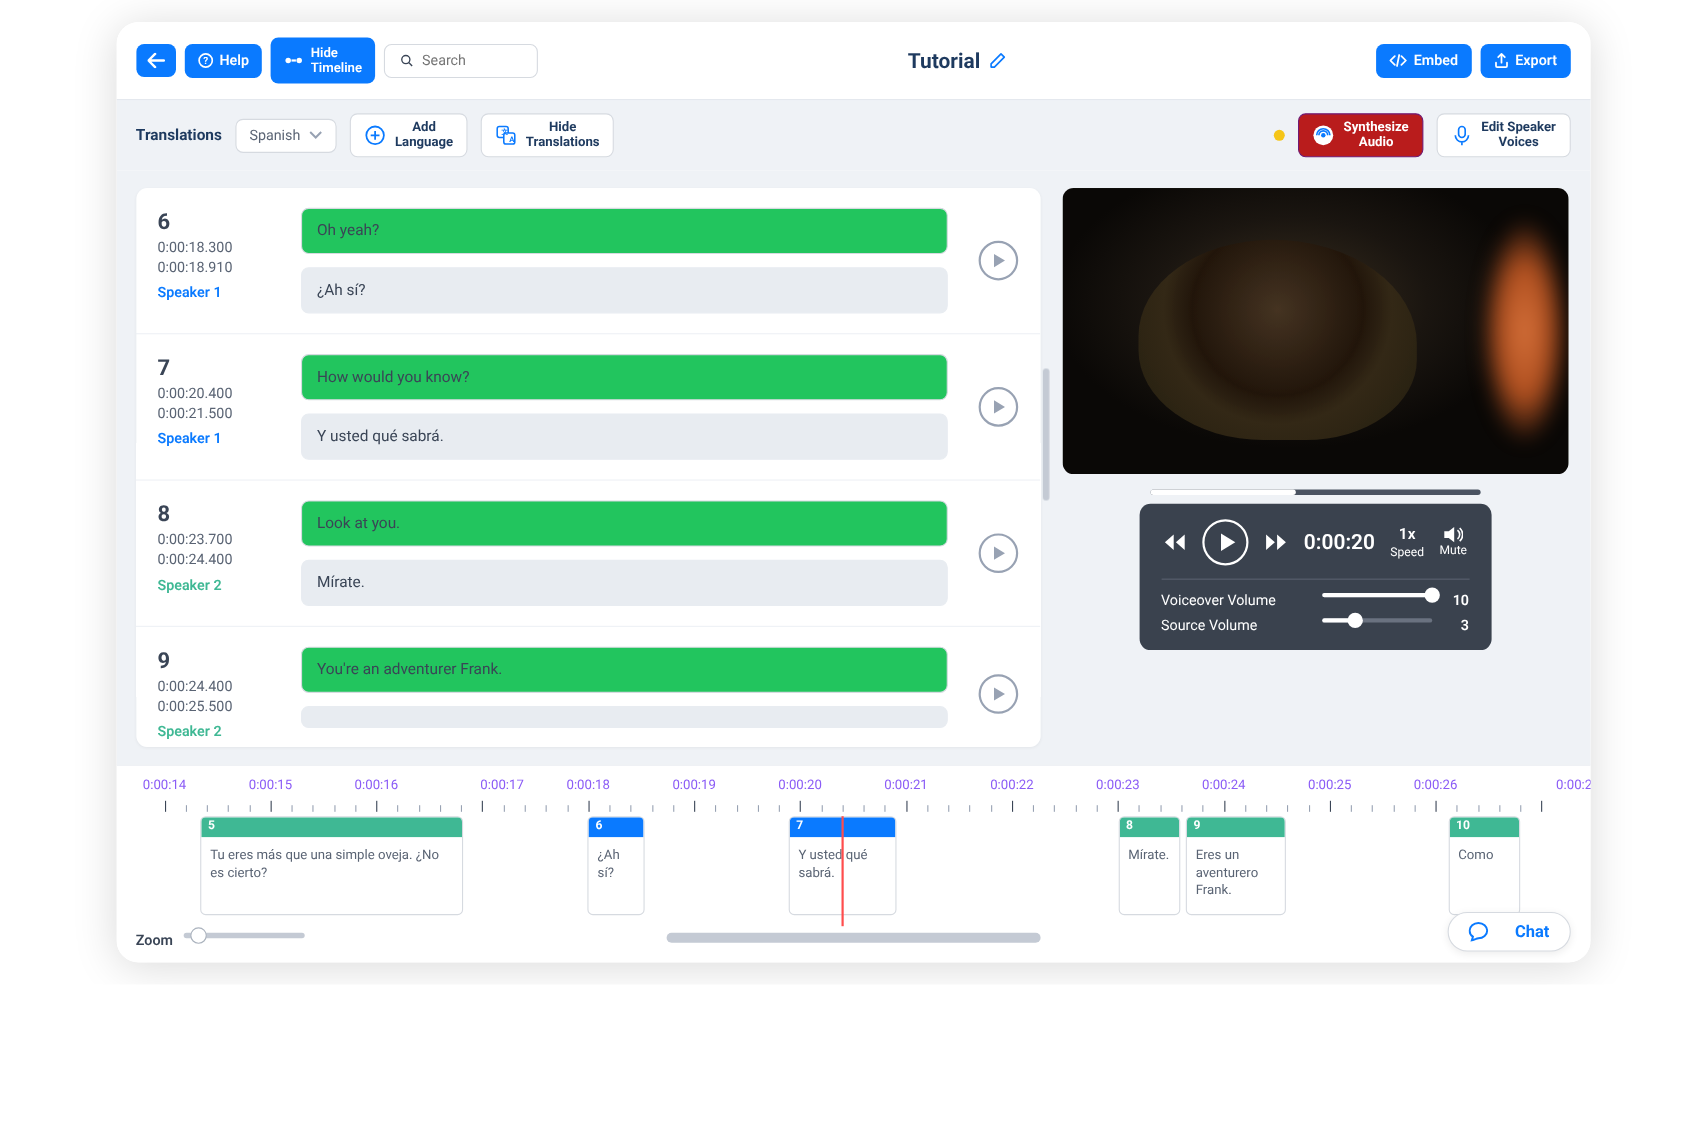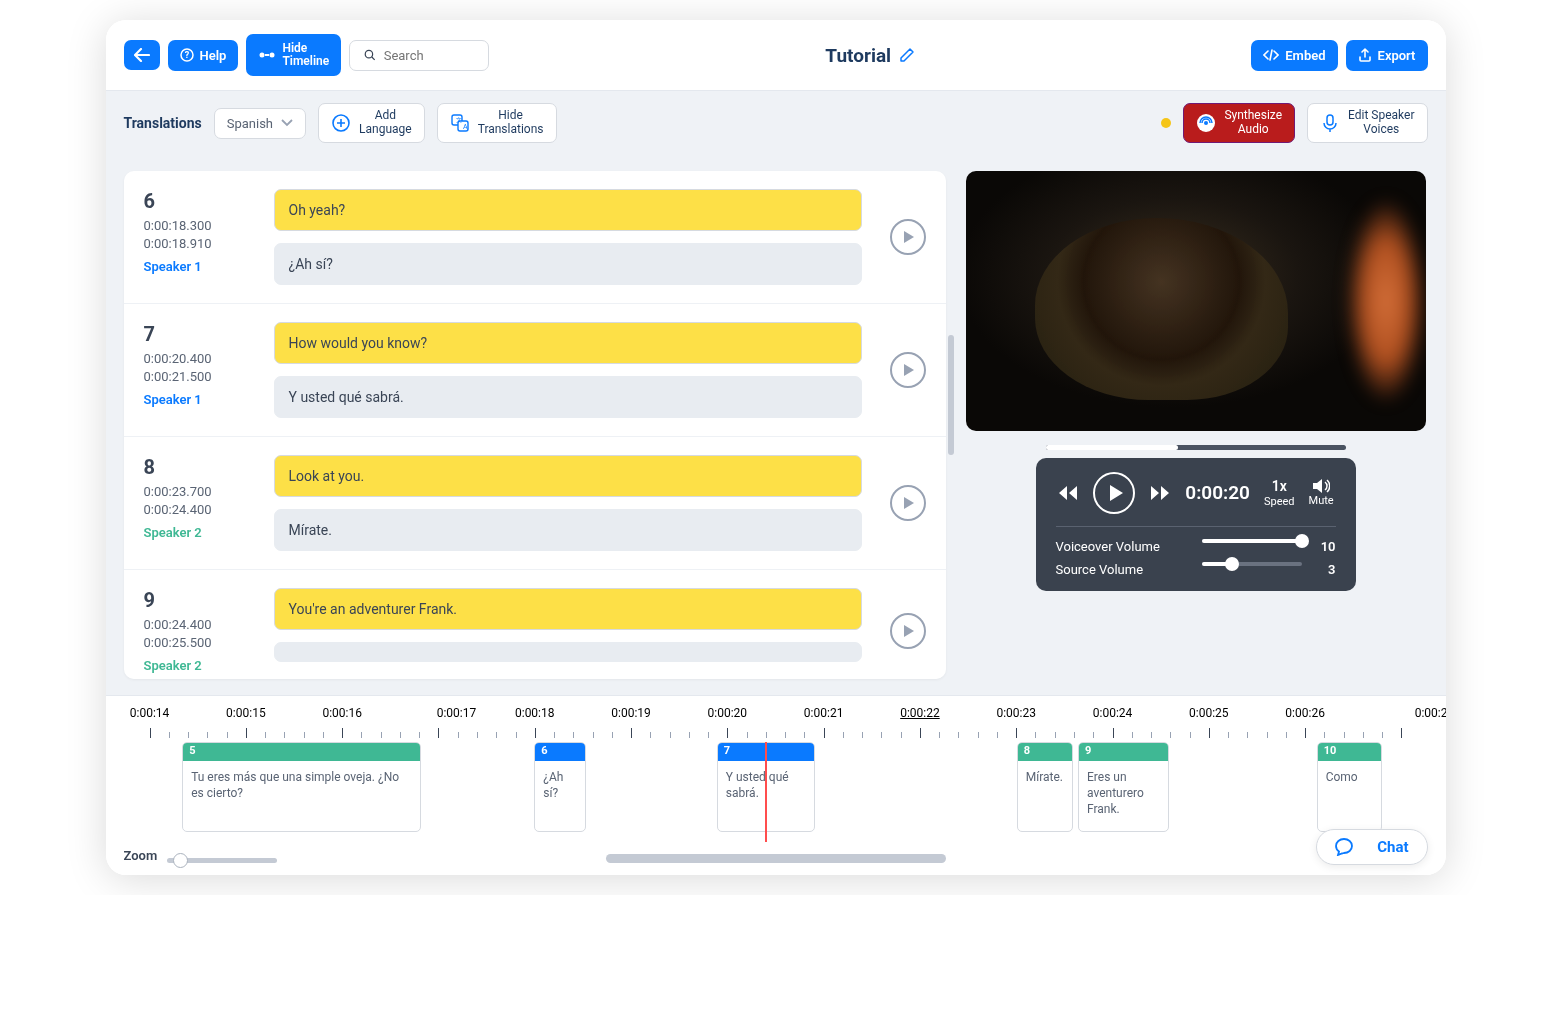--- a/index.html
+++ b/index.html
@@ -8,37 +8,37 @@
 .topbar{display:flex;align-items:center;padding:14px 18px;gap:8px;background:#fff}
 .btn{display:inline-flex;align-items:center;gap:6px;border:none;border-radius:7px;padding:8px 12px;font-size:13px;font-weight:600;cursor:pointer;white-space:nowrap}
 .btn-blue{background:#0a7aff;color:#fff}
 .topbar-title{flex:1;text-align:center;font-size:19px;font-weight:700;color:#1e3a5f;display:flex;align-items:center;justify-content:center;gap:8px}
 .edit-icon{color:#0a7aff;cursor:pointer}
 .search-box{display:flex;align-items:center;gap:8px;border:1px solid #d6dae0;border-radius:7px;padding:7px 14px;background:#fff;width:140px}
 .search-box input{border:none;outline:none;font-size:13px;width:100%}
 .toolbar{display:flex;align-items:center;padding:12px 18px;gap:12px;background:#eff2f6;border-top:1px solid #e4e8ee}
 .toolbar-label{font-weight:700;color:#1e3a5f;font-size:14px}
 .select{display:flex;align-items:center;gap:8px;border:1px solid #d6dae0;border-radius:7px;padding:7px 12px;background:#fff;font-size:13px;color:#5a6474;cursor:pointer}
-.btn-tool{display:flex;align-items:center;gap:8px;border:1px solid #d6dae0;border-radius:7px;padding:5px 12px;background:#fff;cursor:pointer;font-size:12px;font-weight:400;color:#1e3a5f;line-height:1.15}
+.btn-tool{display:flex;align-items:center;gap:8px;border:1px solid #d6dae0;border-radius:7px;padding:5px 12px;background:#fff;cursor:pointer;font-size:12px;font-weight:700;color:#1e3a5f;line-height:1.15}
 .btn-tool .icon{color:#0a7aff;font-size:18px}
 .btn-synth{background:#b91c1c;color:#fff;border:1px solid #701a75}
 .btn-synth .icon{color:#fff}
 .dot-yellow{width:10px;height:10px;border-radius:50%;background:#f5c518;margin-left:auto}
 .main{display:flex;background:#eff2f6;height:540px}
 .editor{flex:1;padding:16px 10px 16px 18px;overflow:hidden;position:relative}
 .editor-scroll{background:#fff;border-radius:10px;height:100%;overflow-y:auto;padding:0;box-shadow:0 1px 3px rgba(0,0,0,.05)}
 .seg{display:flex;padding:18px 20px;border-bottom:1px solid #eef1f5;gap:20px;align-items:flex-start}
 .seg-meta{width:110px;flex-shrink:0}
 .seg-num{font-size:20px;font-weight:700;color:#3a4556}
 .seg-time{font-size:13px;color:#5a6474;margin-top:4px;line-height:1.4}
 .seg-spk{font-size:13px;font-weight:600;margin-top:6px}
 .spk1{color:#0a7aff}
 .spk2{color:#3fb894}
 .seg-body{flex:1;display:flex;flex-direction:column;gap:12px}
-.txt-box{border:1px solid #d6dae0;border-radius:7px;padding:12px 14px;font-size:14px;color:#3a4556;background:#fde047}
+.txt-box{border:1px solid #d6dae0;border-radius:7px;padding:12px 14px;font-size:14px;color:#3a4556;background:#22c55e}
 .txt-box.trans{background:#e8ecf1;border-color:#e8ecf1}
 .seg-play{width:36px;height:36px;border:2px solid #98a2b3;border-radius:50%;display:flex;align-items:center;justify-content:center;cursor:pointer;align-self:center;flex-shrink:0;margin-left:8px}
 .seg-play::before{content:"";border-left:10px solid #98a2b3;border-top:6px solid transparent;border-bottom:6px solid transparent;margin-left:3px}
 .scroll-ind{position:absolute;right:2px;top:180px;width:6px;height:120px;background:#c4cad4;border-radius:3px}
 .preview{width:490px;padding:16px 18px 16px 8px;display:flex;flex-direction:column;align-items:center}
 .video{width:460px;height:260px;border-radius:10px;background:radial-gradient(ellipse at 45% 40%,#3a2f1f 0%,#1a1510 35%,#0a0806 60%),linear-gradient(to bottom,#2a3520 70%,#3a4a28 100%);position:relative;overflow:hidden}
 .video::after{content:"";position:absolute;right:0;top:10%;width:80px;height:80%;background:radial-gradient(ellipse,#d4703a 0%,#b05020 40%,transparent 70%);filter:blur(8px)}
 .sheep{position:absolute;left:15%;top:18%;width:55%;height:70%;background:radial-gradient(circle at 50% 35%,#4a3a2a 0%,#2a1f15 45%,#3a3020 60%,#2a2518 100%);border-radius:48% 52% 40% 45%;filter:contrast(1.1)}
 .progress{width:300px;height:5px;background:#4a5361;border-radius:3px;margin-top:14px;position:relative}
 .progress::before{content:"";position:absolute;left:0;top:0;height:100%;width:44%;background:#fff;border-radius:3px}
@@ -53,31 +53,31 @@
 .ctrl-divider{height:1px;background:#5a6270;margin:12px 0}
 .vol-row{display:flex;align-items:flex-start;gap:12px;font-size:13px;margin-bottom:8px}
 .vol-row:last-child{margin-bottom:0}
 .vol-label{flex:1}
 .vol-slider{width:100px;height:4px;background:#6a7280;border-radius:2px;position:relative}
 .vol-slider .fill{position:absolute;left:0;top:0;height:100%;background:#fff;border-radius:2px}
 .vol-slider .thumb{position:absolute;top:-5px;width:14px;height:14px;background:#fff;border-radius:50%;transform:translateX(-50%)}
 .vol-val{width:22px;text-align:right;font-weight:600}
 .timeline{background:#fff;border-top:1px solid #e4e8ee;padding:0 18px 12px;position:relative}
 .ruler{position:relative;height:42px}
-.tick{position:absolute;top:10px;font-size:12px;color:#000000;transform:translateX(-50%)}
+.tick{position:absolute;top:10px;font-size:12px;color:#8b5cf6;transform:translateX(-50%)}
 .tick-minor{position:absolute;bottom:0;width:1px;height:6px;background:#98a2b3}
 .tick-major{position:absolute;bottom:0;width:1px;height:10px;background:#3a4556}
 .tl-track{position:relative;height:100px;margin-top:4px}
 .tl-seg{position:absolute;top:0;height:90px;border:1px solid #d6dae0;border-radius:5px;overflow:hidden;background:#fff}
 .tl-seg-hdr{height:18px;color:#fff;font-size:11px;font-weight:700;padding:1px 6px}
 .hdr-green{background:#3fb894}
 .hdr-blue{background:#0a7aff}
 .tl-seg-txt{padding:8px;font-size:12px;color:#5a6474;line-height:1.35}
 .playhead{position:absolute;top:0;bottom:0;width:2px;background:#ff4d4d;z-index:5}
-.tl-footer{display:flex;align-items:flex-end;gap:10px;margin-top:6px;position:relative}
+.tl-footer{display:flex;align-items:flex-start;gap:10px;margin-top:6px;position:relative}
 .zoom-label{font-size:13px;font-weight:600;color:#3a4556}
 .zoom-slider{width:110px;height:5px;background:#c4cad4;border-radius:3px;position:relative}
 .zoom-slider .thumb{position:absolute;left:6px;top:-5px;width:15px;height:15px;background:#fff;border:1px solid #aab2bd;border-radius:50%}
 .hscroll{position:absolute;left:50%;transform:translateX(-50%);width:340px;height:9px;background:#c4cad4;border-radius:5px}
 .chat-btn{position:absolute;right:0;bottom:-2px;display:flex;align-items:center;gap:24px;border:1px solid #d6dae0;background:#fff;border-radius:20px;padding:8px 18px;color:#0a7aff;font-weight:700;font-size:15px;cursor:pointer;box-shadow:0 2px 8px rgba(0,0,0,.08)}
 svg{display:block}
 </style>
 </head>
 <body>
 
@@ -327,21 +327,21 @@
         <div class="tick-minor" style="left: 47.7846%;"></div>
         <div class="tick-minor" style="left: 49.2615%;"></div>
         <div class="tick-minor" style="left: 50.7385%;"></div>
         <div class="tick-minor" style="left: 52.2154%;"></div>
         <div class="tick" style="left: 53.6923%;">0:00:21</div>
         <div class="tick-major" style="left: 53.6923%;"></div>
         <div class="tick-minor" style="left: 55.1692%;"></div>
         <div class="tick-minor" style="left: 56.6462%;"></div>
         <div class="tick-minor" style="left: 58.1231%;"></div>
         <div class="tick-minor" style="left: 59.6%;"></div>
-        <div class="tick" style="left: 61.0769%; text-decoration: underline;">0:00:22</div>
+        <div class="tick" style="left: 61.0769%;">0:00:22</div>
         <div class="tick-major" style="left: 61.0769%;"></div>
         <div class="tick-minor" style="left: 62.5538%;"></div>
         <div class="tick-minor" style="left: 64.0308%;"></div>
         <div class="tick-minor" style="left: 65.5077%;"></div>
         <div class="tick-minor" style="left: 66.9846%;"></div>
         <div class="tick" style="left: 68.4615%;">0:00:23</div>
         <div class="tick-major" style="left: 68.4615%;"></div>
         <div class="tick-minor" style="left: 69.9385%;"></div>
         <div class="tick-minor" style="left: 71.4154%;"></div>
         <div class="tick-minor" style="left: 72.8923%;"></div>

